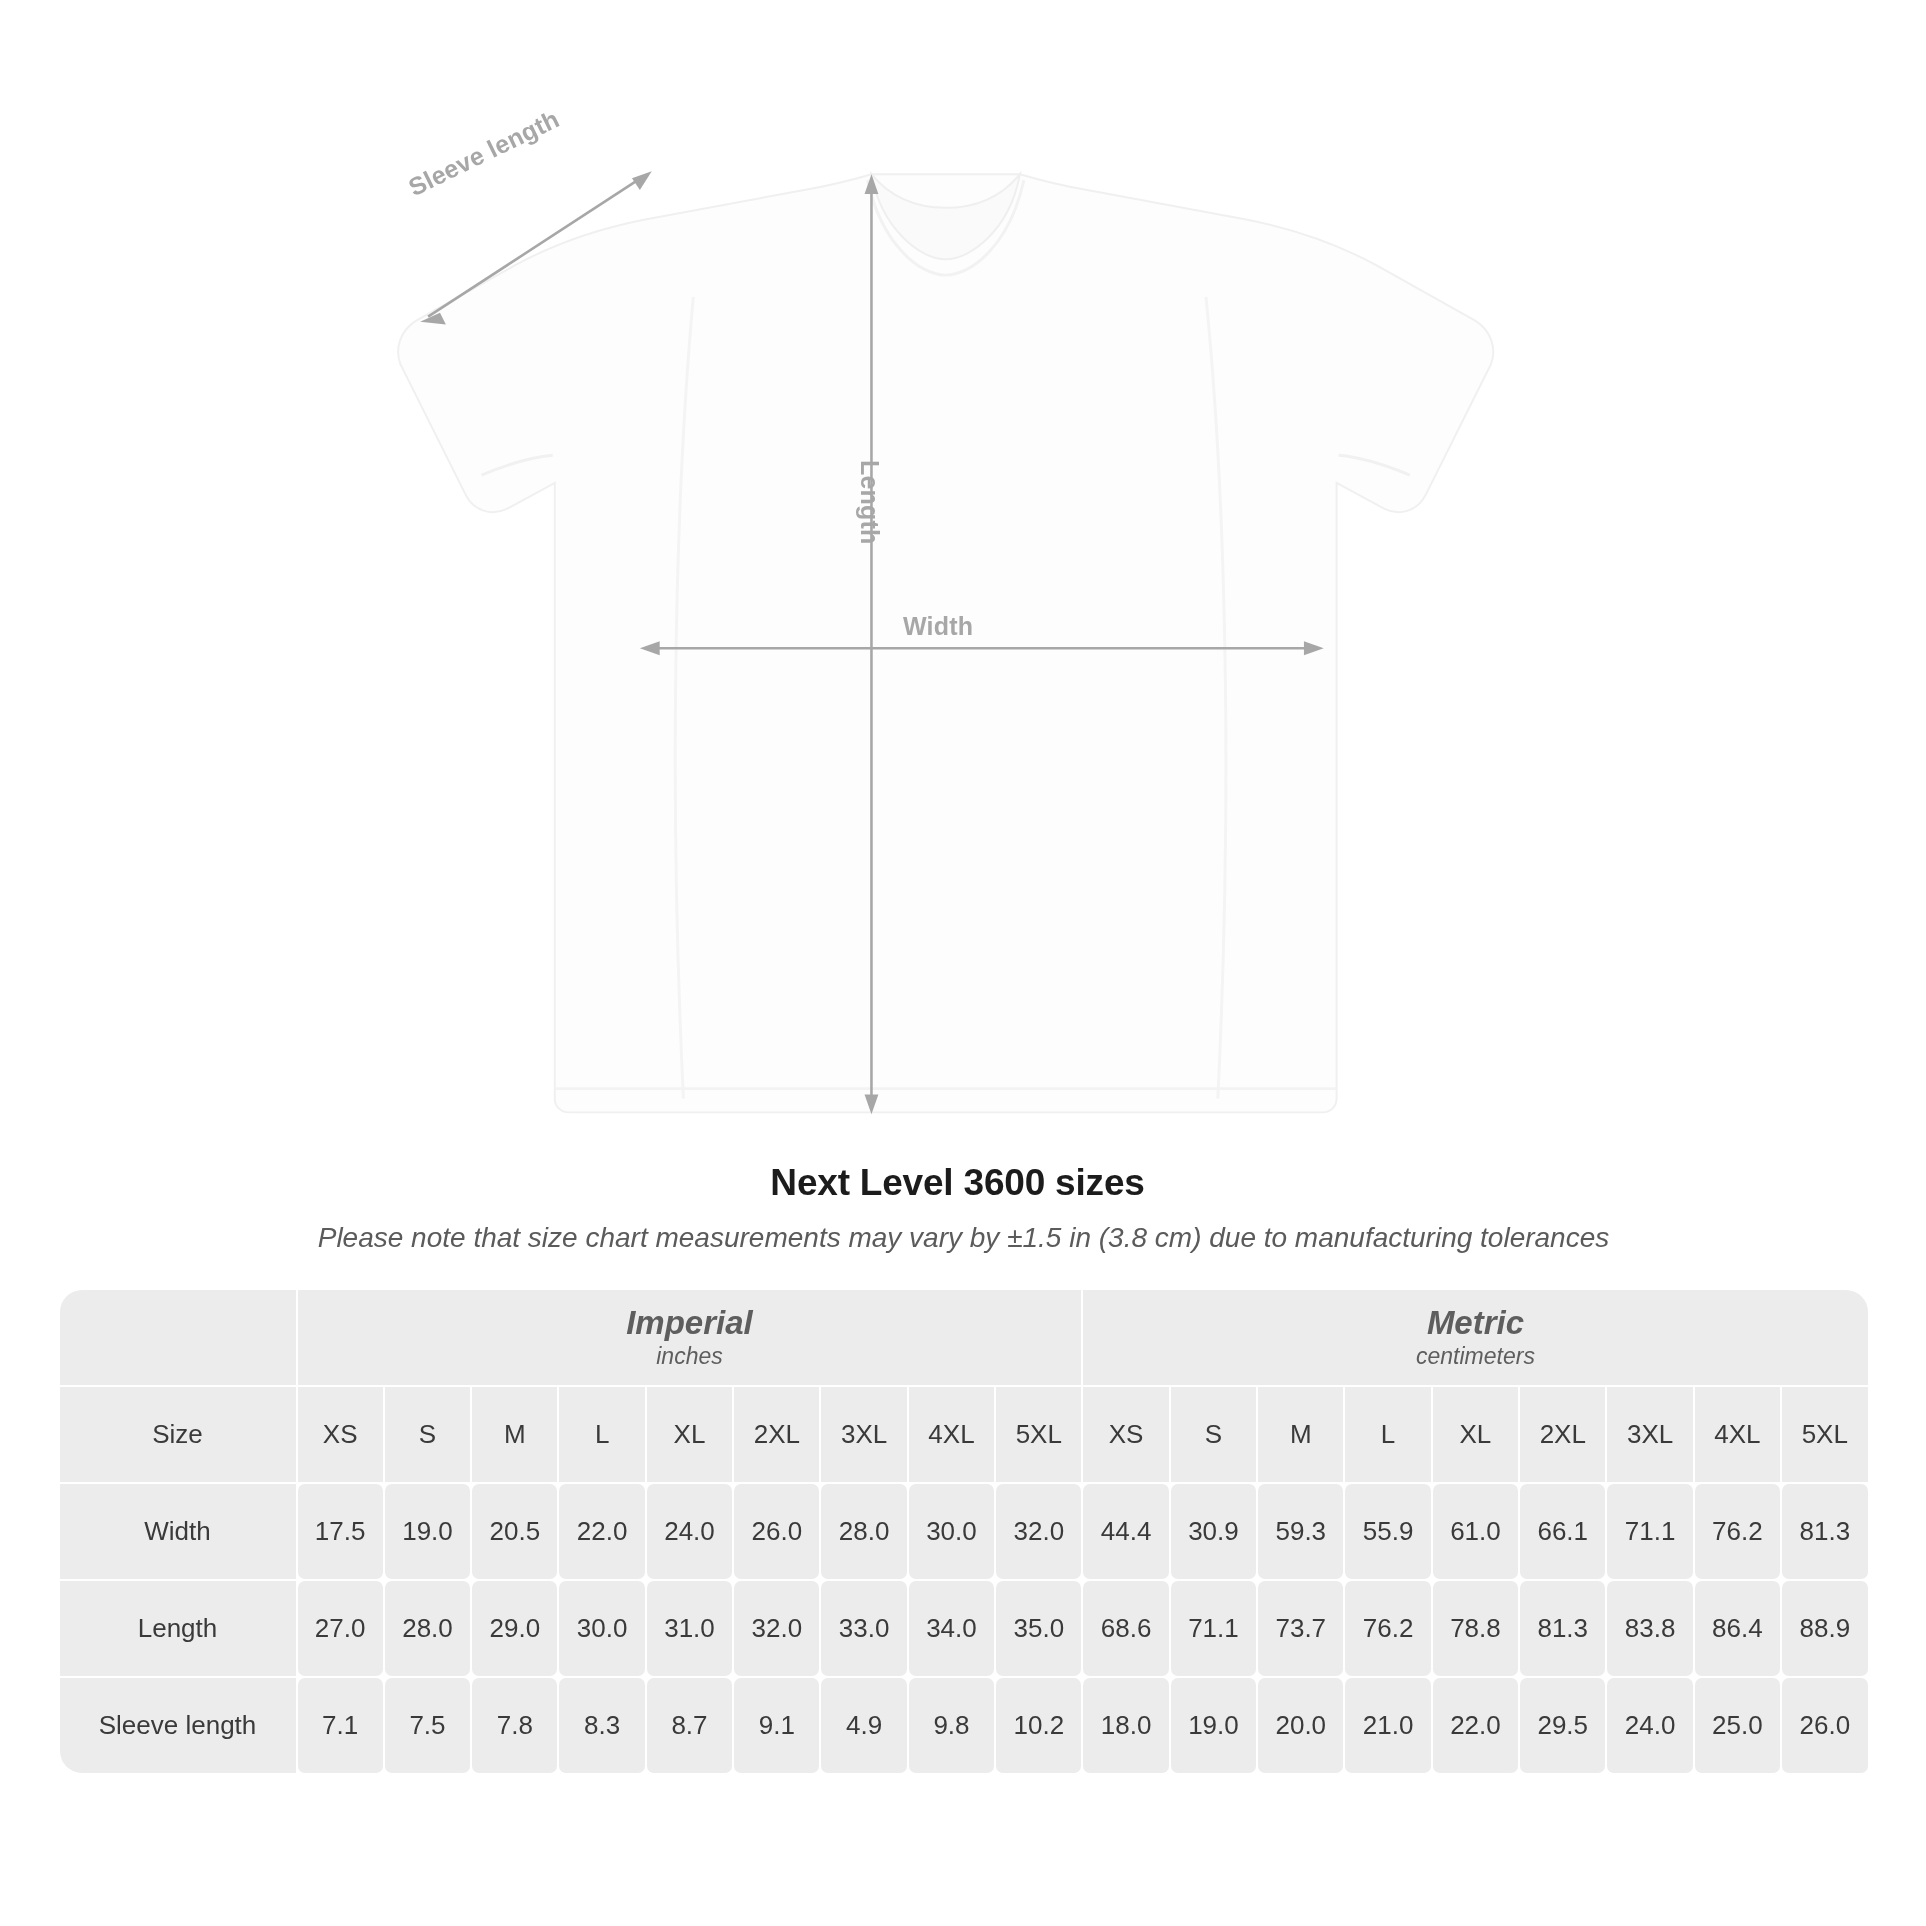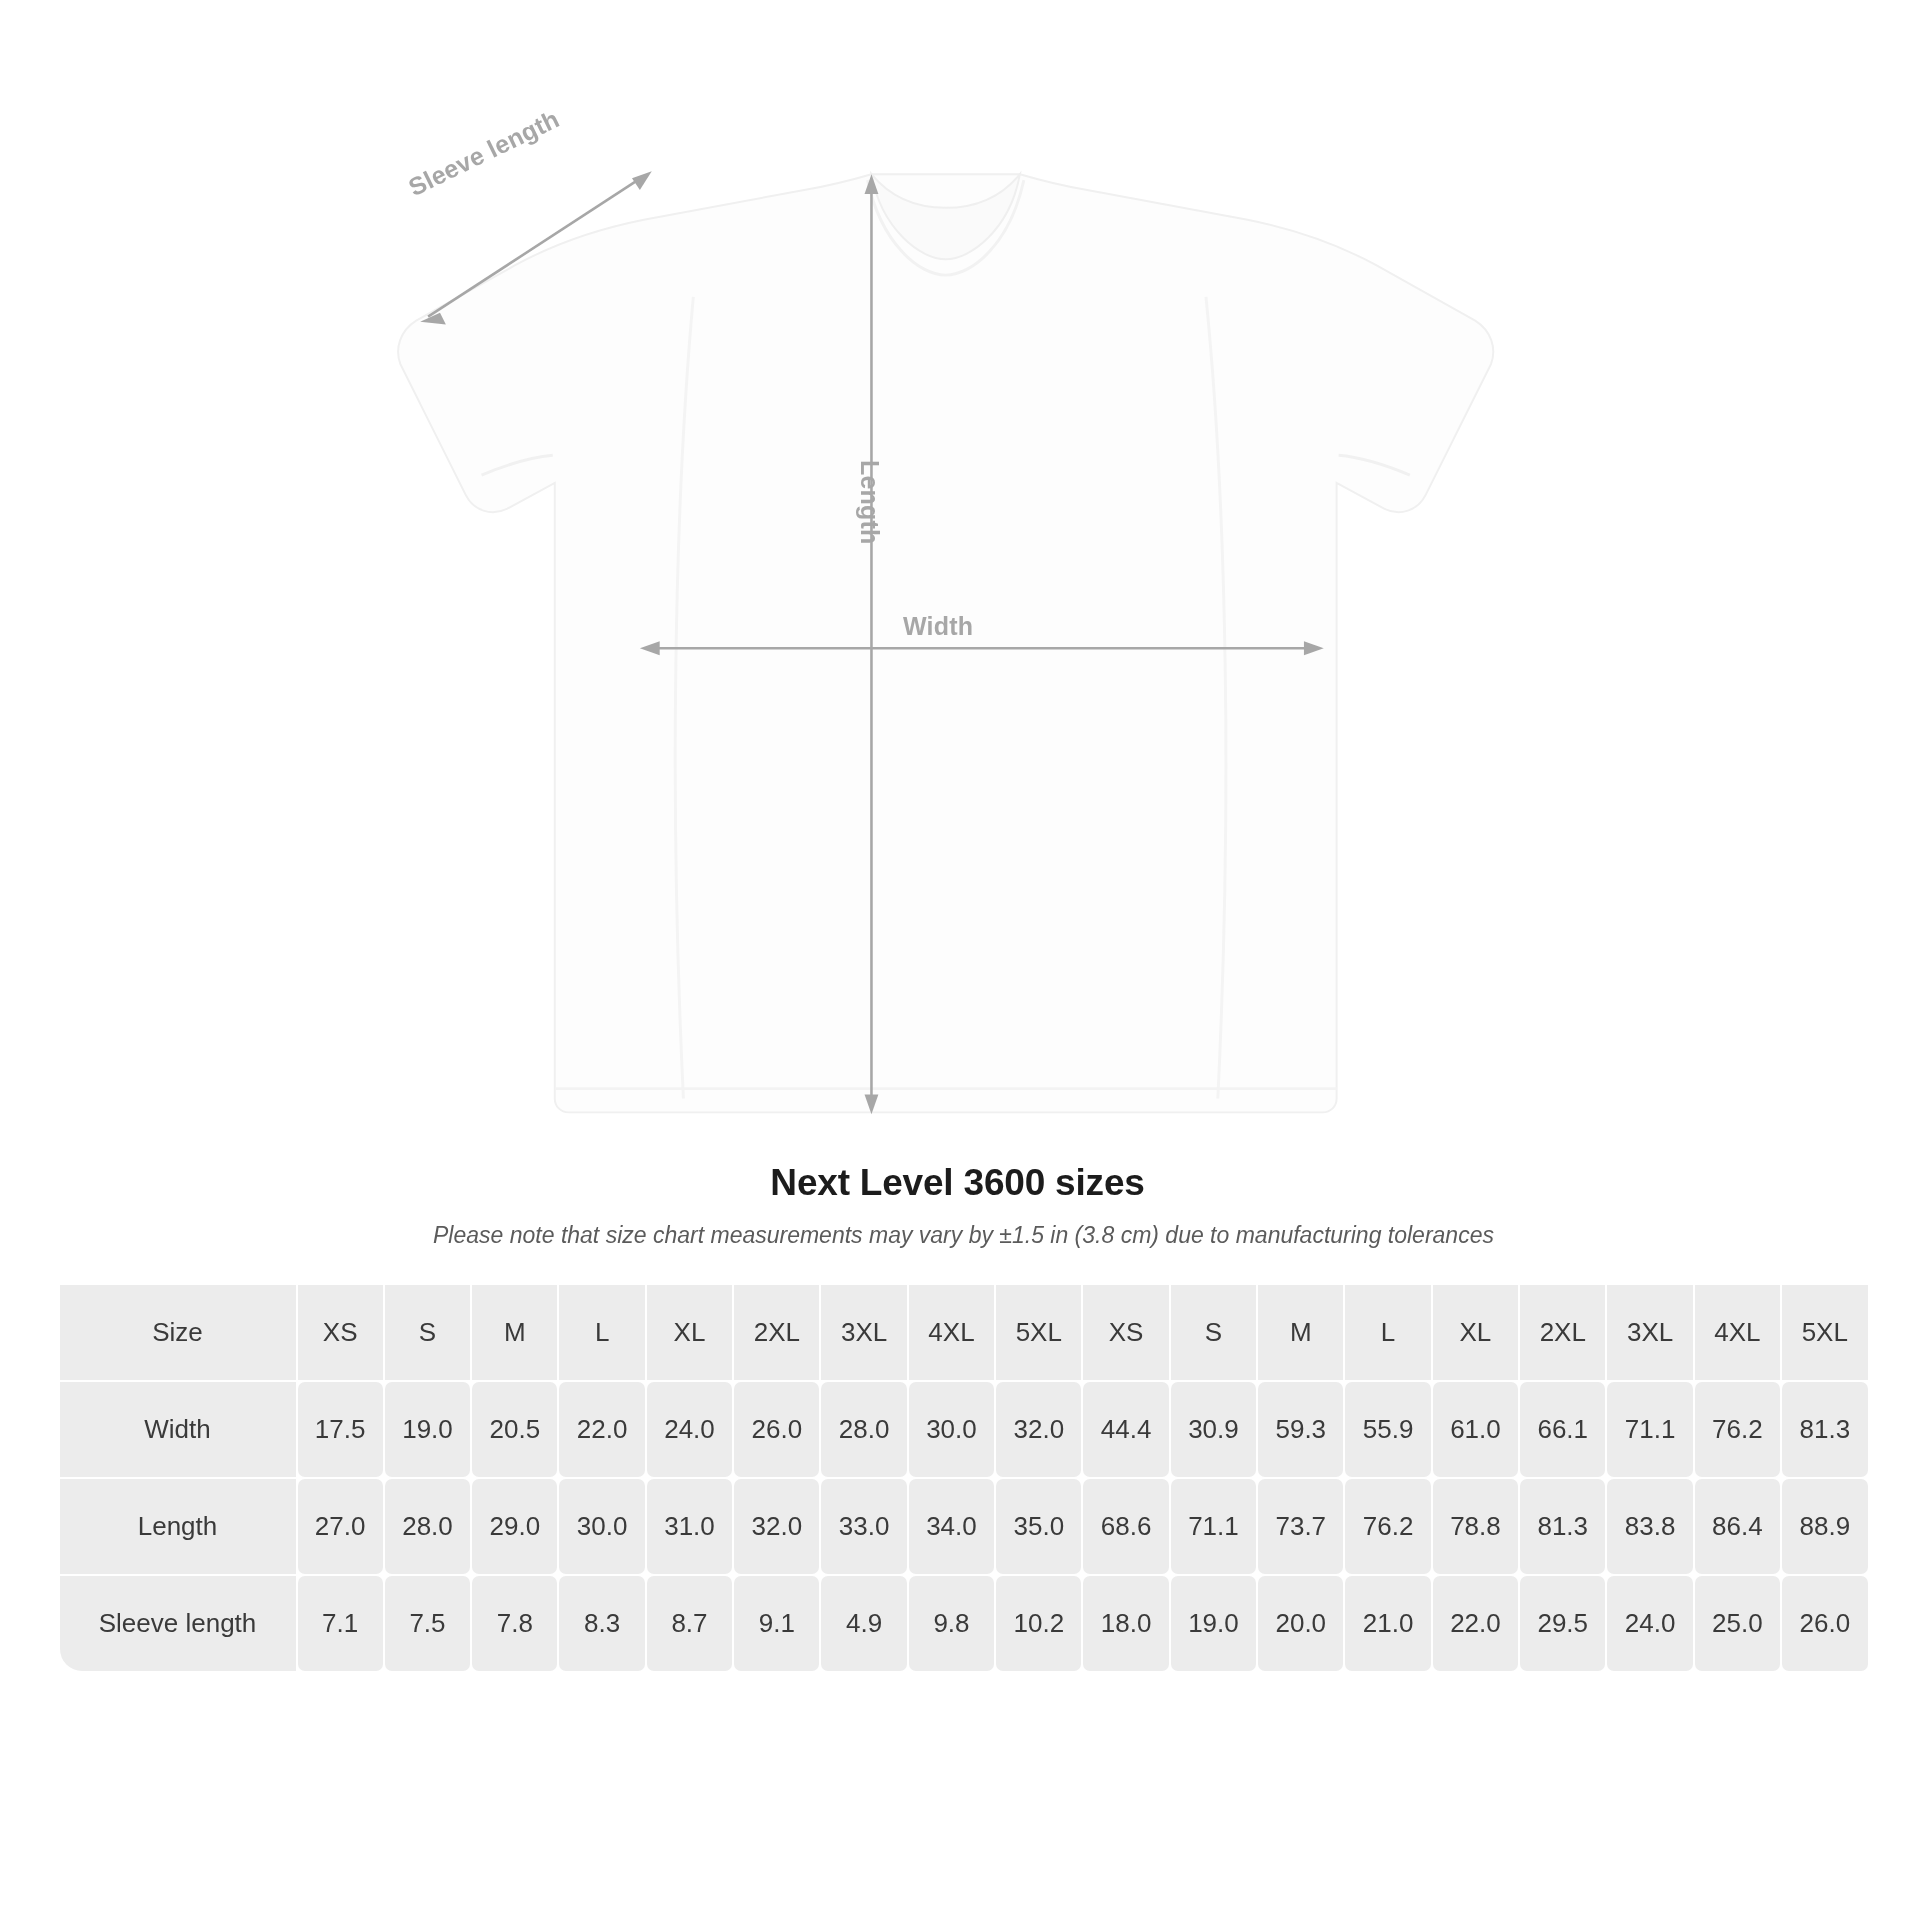--- a/index.html
+++ b/index.html
@@ -58,21 +58,21 @@
     margin-top: 14px;
   }
   .chart-title {
     font-size: 37px;
     font-weight: bold;
     color: #1c1c1c;
     margin: 0 12px 18px 0;
     letter-spacing: -0.2px;
   }
   .chart-note {
-    font-size: 23px;
+    font-size: 28px;
     font-style: italic;
     color: #5b5b5b;
     margin: 4px;
   }
 
   
   .table-wrap {
     margin: 34px auto 0 auto;
     width: 1812px;
   }
@@ -205,20 +205,31 @@
 </div>
 
 <div class="table-wrap">
   <table class="size-table">
     <colgroup>
       <col style="width:236px">
       <col span="18">
     </colgroup>
     <tbody id="table-body">
         <tr>
+          <td class="corner-cell rounded-tl"></td>
+          <td class="unit-head" colspan="9">
+            <div class="u-main">Imperial</div>
+            <div class="u-sub">inches</div>
+          </td>
+          <td class="unit-head rounded-tr" colspan="9">
+            <div class="u-main">Metric</div>
+            <div class="u-sub">centimeters</div>
+          </td>
+        </tr>
+        <tr>
           <th class="row-head">Size</th>
           <th class="col-head">XS</th>
           <th class="col-head">S</th>
           <th class="col-head">M</th>
           <th class="col-head">L</th>
           <th class="col-head">XL</th>
           <th class="col-head">2XL</th>
           <th class="col-head">3XL</th>
           <th class="col-head">4XL</th>
           <th class="col-head">5XL</th>

